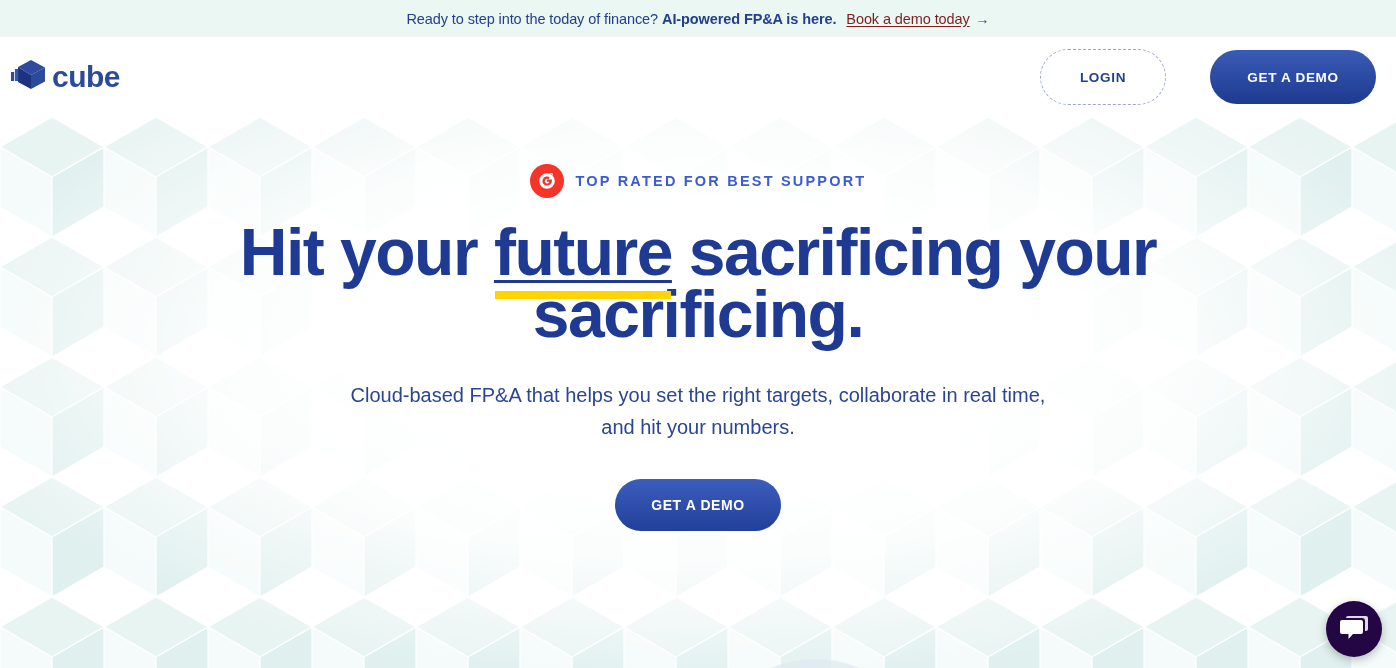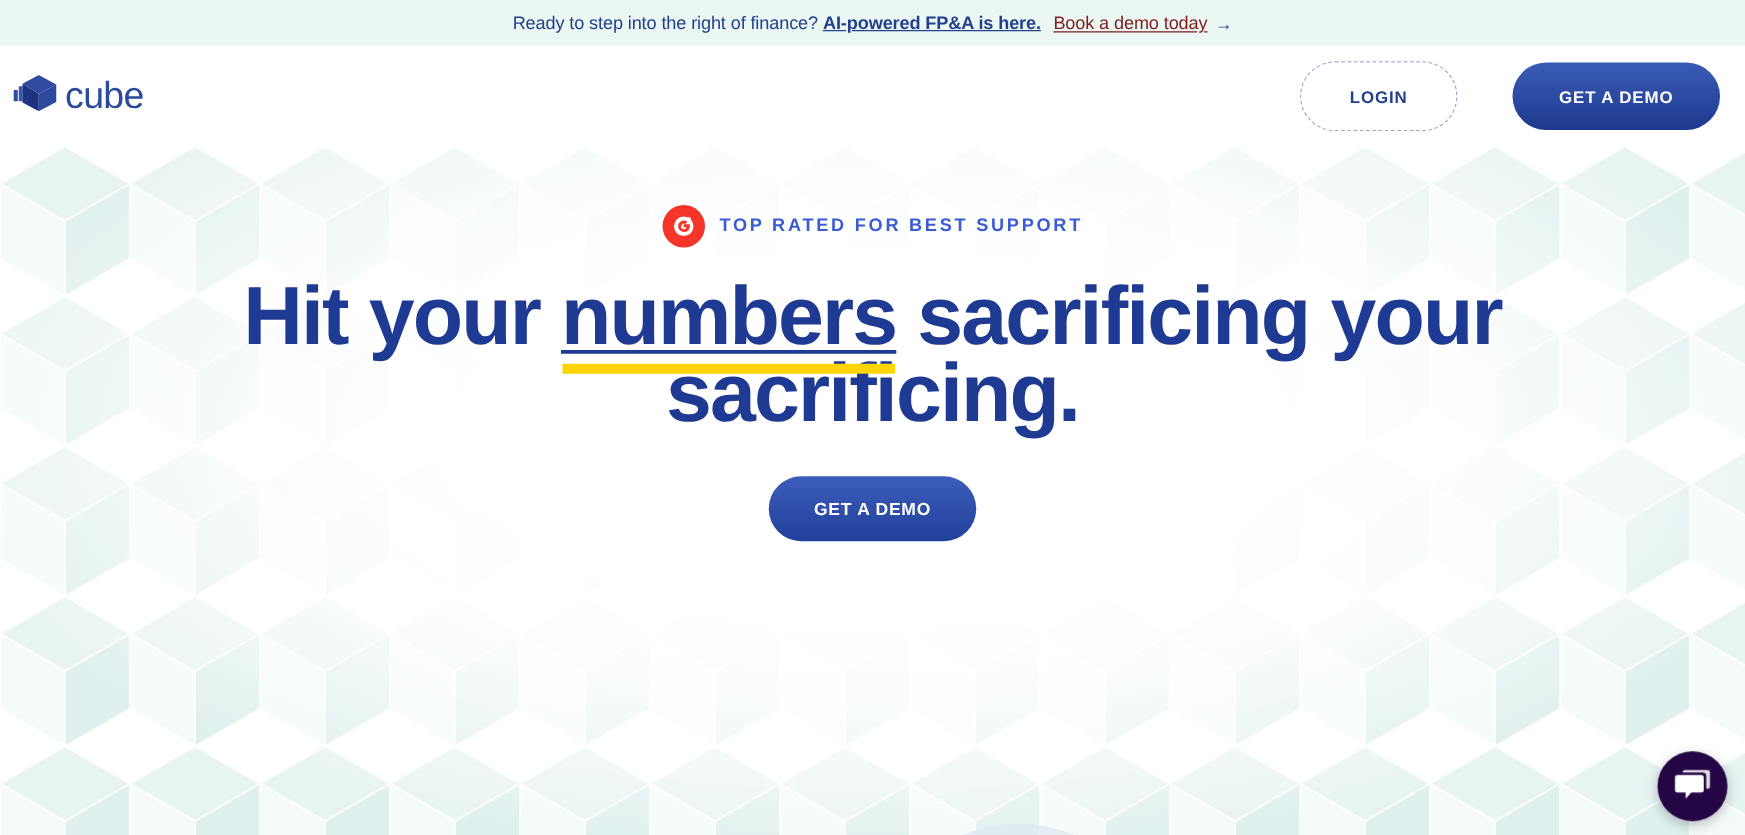--- a/index.html
+++ b/index.html
@@ -14,21 +14,21 @@
   .announce {
     height: 37px;
     background: #eaf7f3;
     display: flex;
     align-items: center;
     justify-content: center;
     font-size: 14.5px;
     color: #23408e;
     letter-spacing: -0.1px;
   }
-  .announce .an-bold { font-weight: 700; margin-left: 4px; text-decoration: underline; }
+  .announce .an-bold { font-weight: 700; margin-left: 4px; }
   .announce .an-link {
     font-weight: 400;
     margin-left: 10px;
     text-decoration: underline;
     text-underline-offset: 2px;
     cursor: pointer;
     color: #7f1d1d;
   }
   .announce .an-arrow { margin-left: 6px; font-size: 14px; }
 
@@ -38,21 +38,21 @@
     background: #ffffff;
     display: flex;
     align-items: center;
     padding: 0 20px 0 8px;
     position: relative;
     z-index: 20;
   }
   .logo { display: flex; align-items: center; gap: 4px; cursor: pointer; }
   .logo-text {
     font-size: 30px;
-    font-weight: 400;
+    font-weight: 700;
     color: #2b4a9b;
     letter-spacing: -0.5px;
     line-height: 1;
   }
   .nav {
     display: flex;
     align-items: center;
     gap: 30px;
     margin-left: 80px;
   }
@@ -227,21 +227,21 @@
     display: flex; align-items: center; justify-content: center;
     cursor: pointer;
     box-shadow: 0 3px 10px rgba(0,0,0,.25);
     z-index: 50;
   }
 </style>
 </head>
 <body>
 
 <div class="announce">
-  <span>Ready to step into the right of finance?</span>
+  <span>Ready to step into the today of finance?</span>
   <span class="an-bold">AI-powered FP&amp;A is here.</span>
   <span class="an-link">Book a demo today</span>
   <span class="an-arrow">→</span>
 </div>
 
 <div class="header">
 
   <div class="logo">
     <span>
       <svg width="40" height="34" viewBox="0 0 40 34">
@@ -284,23 +284,24 @@
       <span class="g2-badge">
         <svg width="22" height="22" viewBox="0 0 22 22">
           <path d="M11 3.2a7.8 7.8 0 1 0 0 15.6 7.8 7.8 0 0 0 0-15.6zm0 12.4a4.6 4.6 0 1 1 2.9-8.2l-1.6 1.9a2.2 2.2 0 1 0 .9 2.5h-2.3V9.4h5v1.6a4.6 4.6 0 0 1-4.9 4.6z" fill="#ffffff"></path>
           <text x="13.4" y="8.4" font-family="Liberation Sans, sans-serif" font-size="6.5" font-weight="700" fill="#ffffff">2</text>
         </svg>
       </span>
       <span class="g2-text">TOP RATED FOR  BEST SUPPORT</span>
     </div>
 
     <h1 class="headline">
-      <span>Hit your </span><span class="hl-underline">numbers</span><span> sacrificing your sacrificing.</span>
+      <span>Hit your </span><span class="hl-underline">future</span><span> sacrificing your sacrificing.</span>
     </h1>
 
+    <p class="subhead">Cloud-based FP&amp;A that helps you set the right targets, collaborate in real time, and hit your numbers.</p>
 
     <button class="btn-demo-hero">GET A DEMO</button>
   </div>
 
   <div class="visuals">
 
     <div class="blob blob-a"></div>
 
   </div>
 </div>

